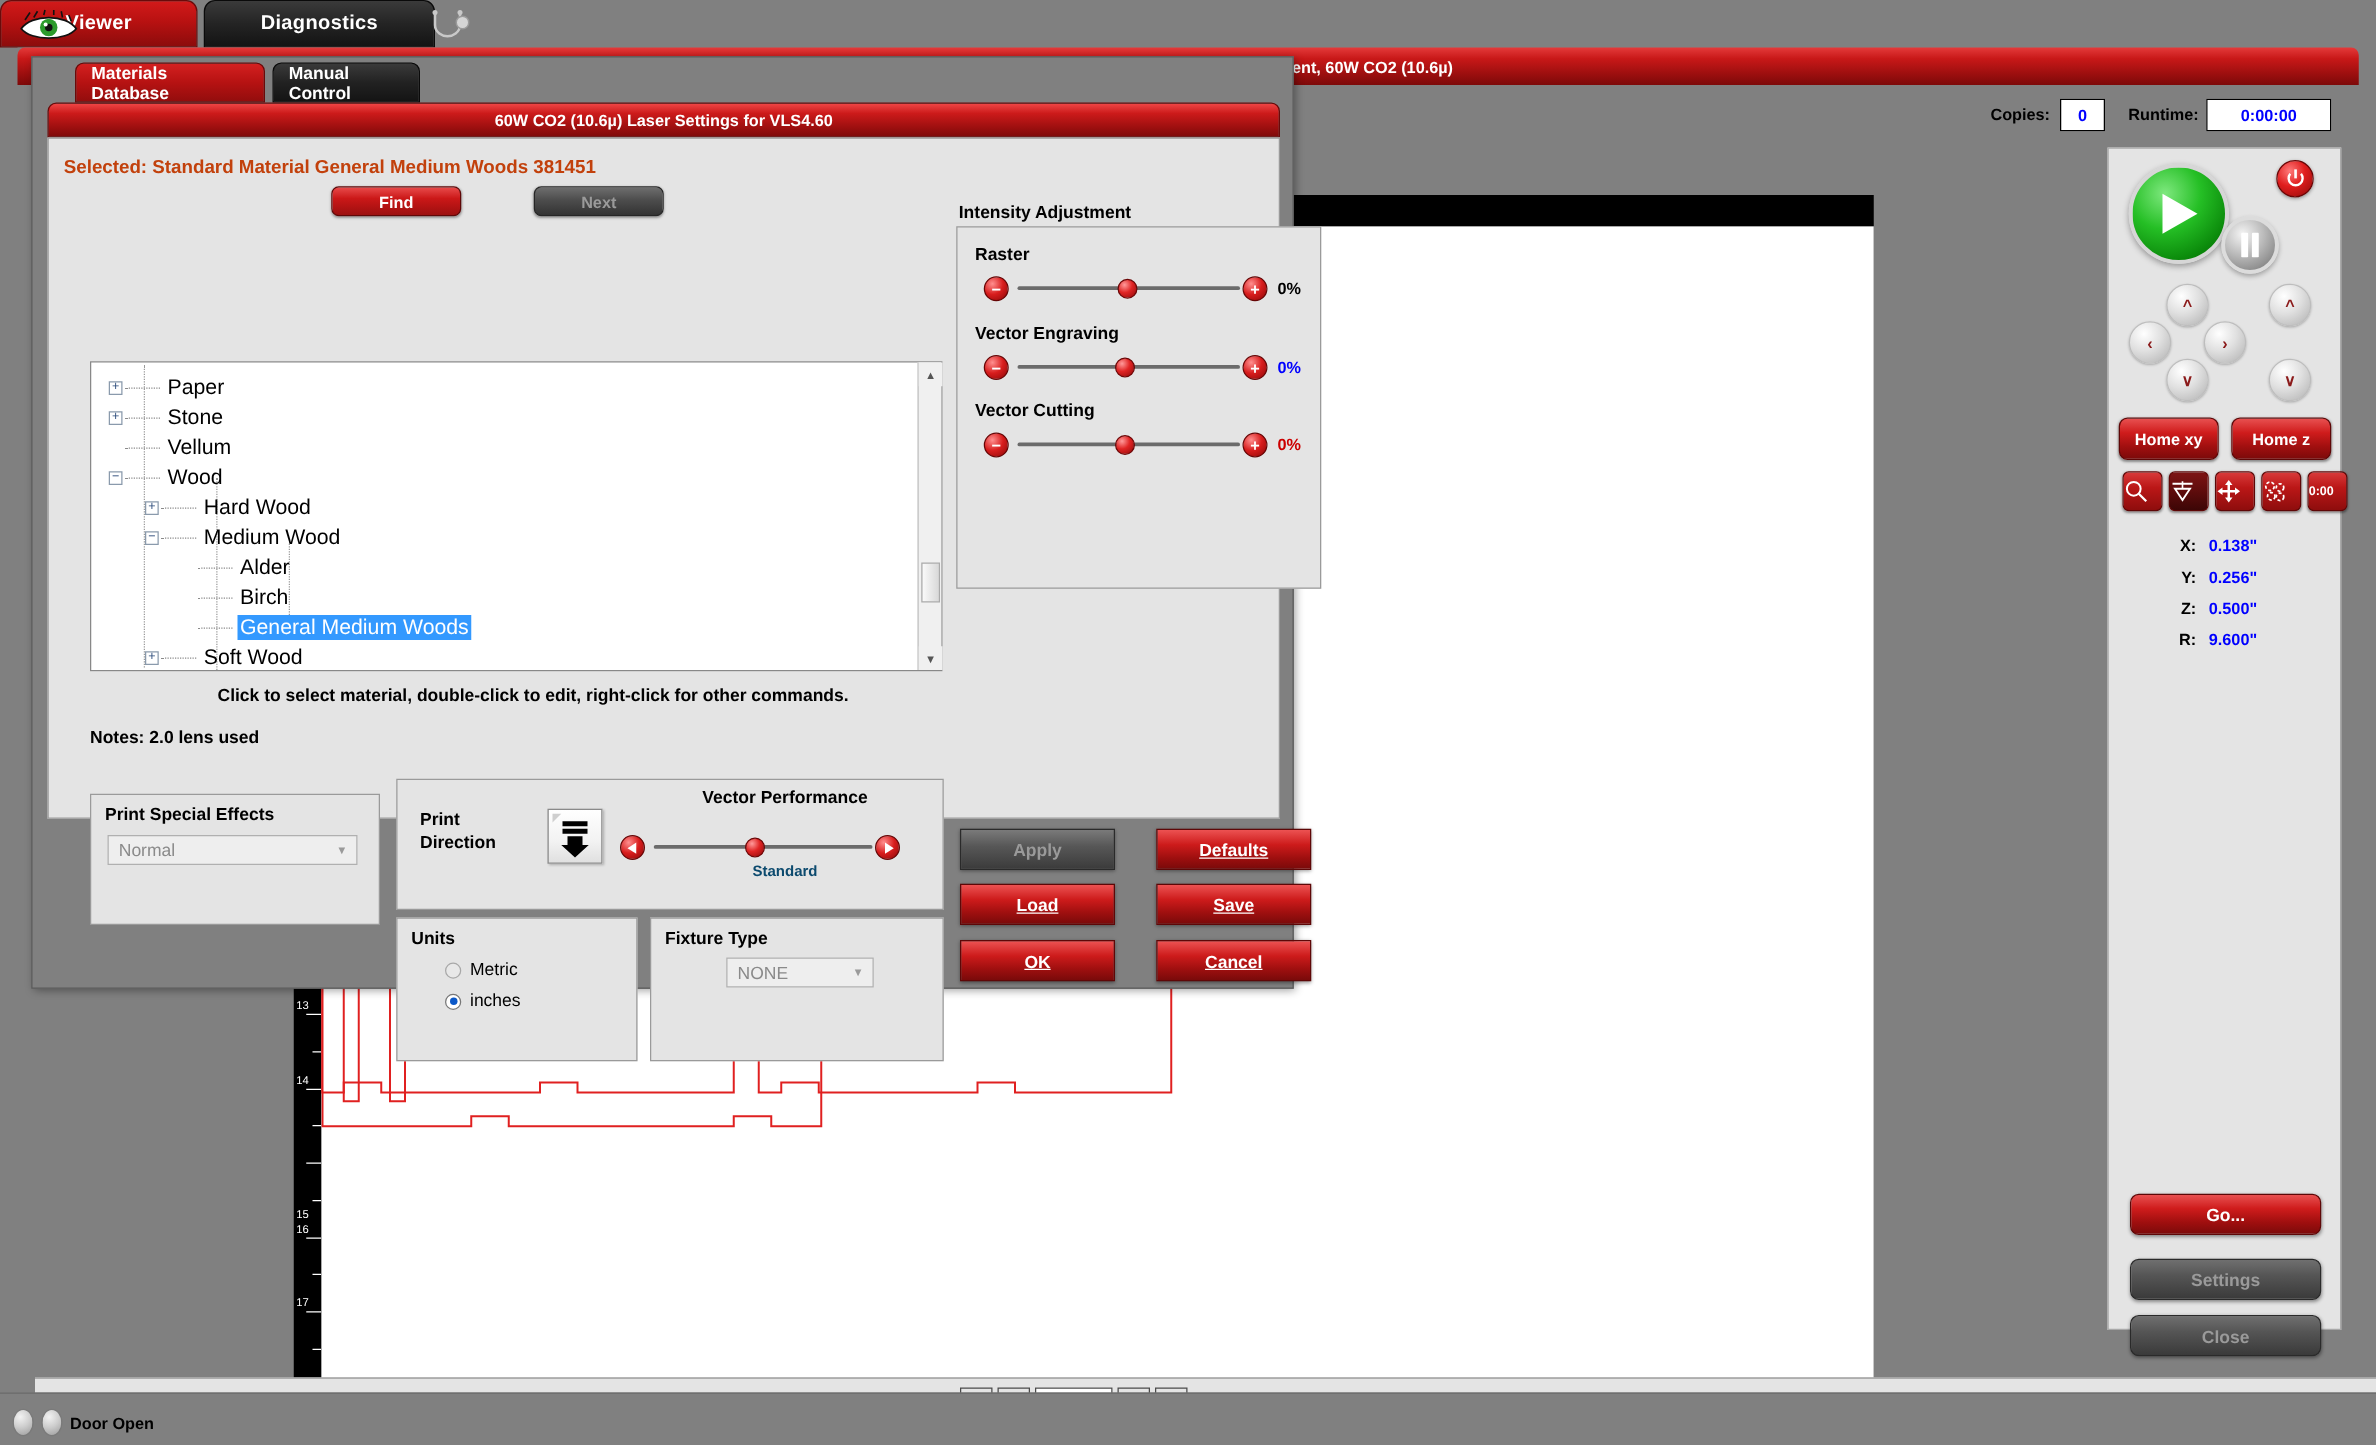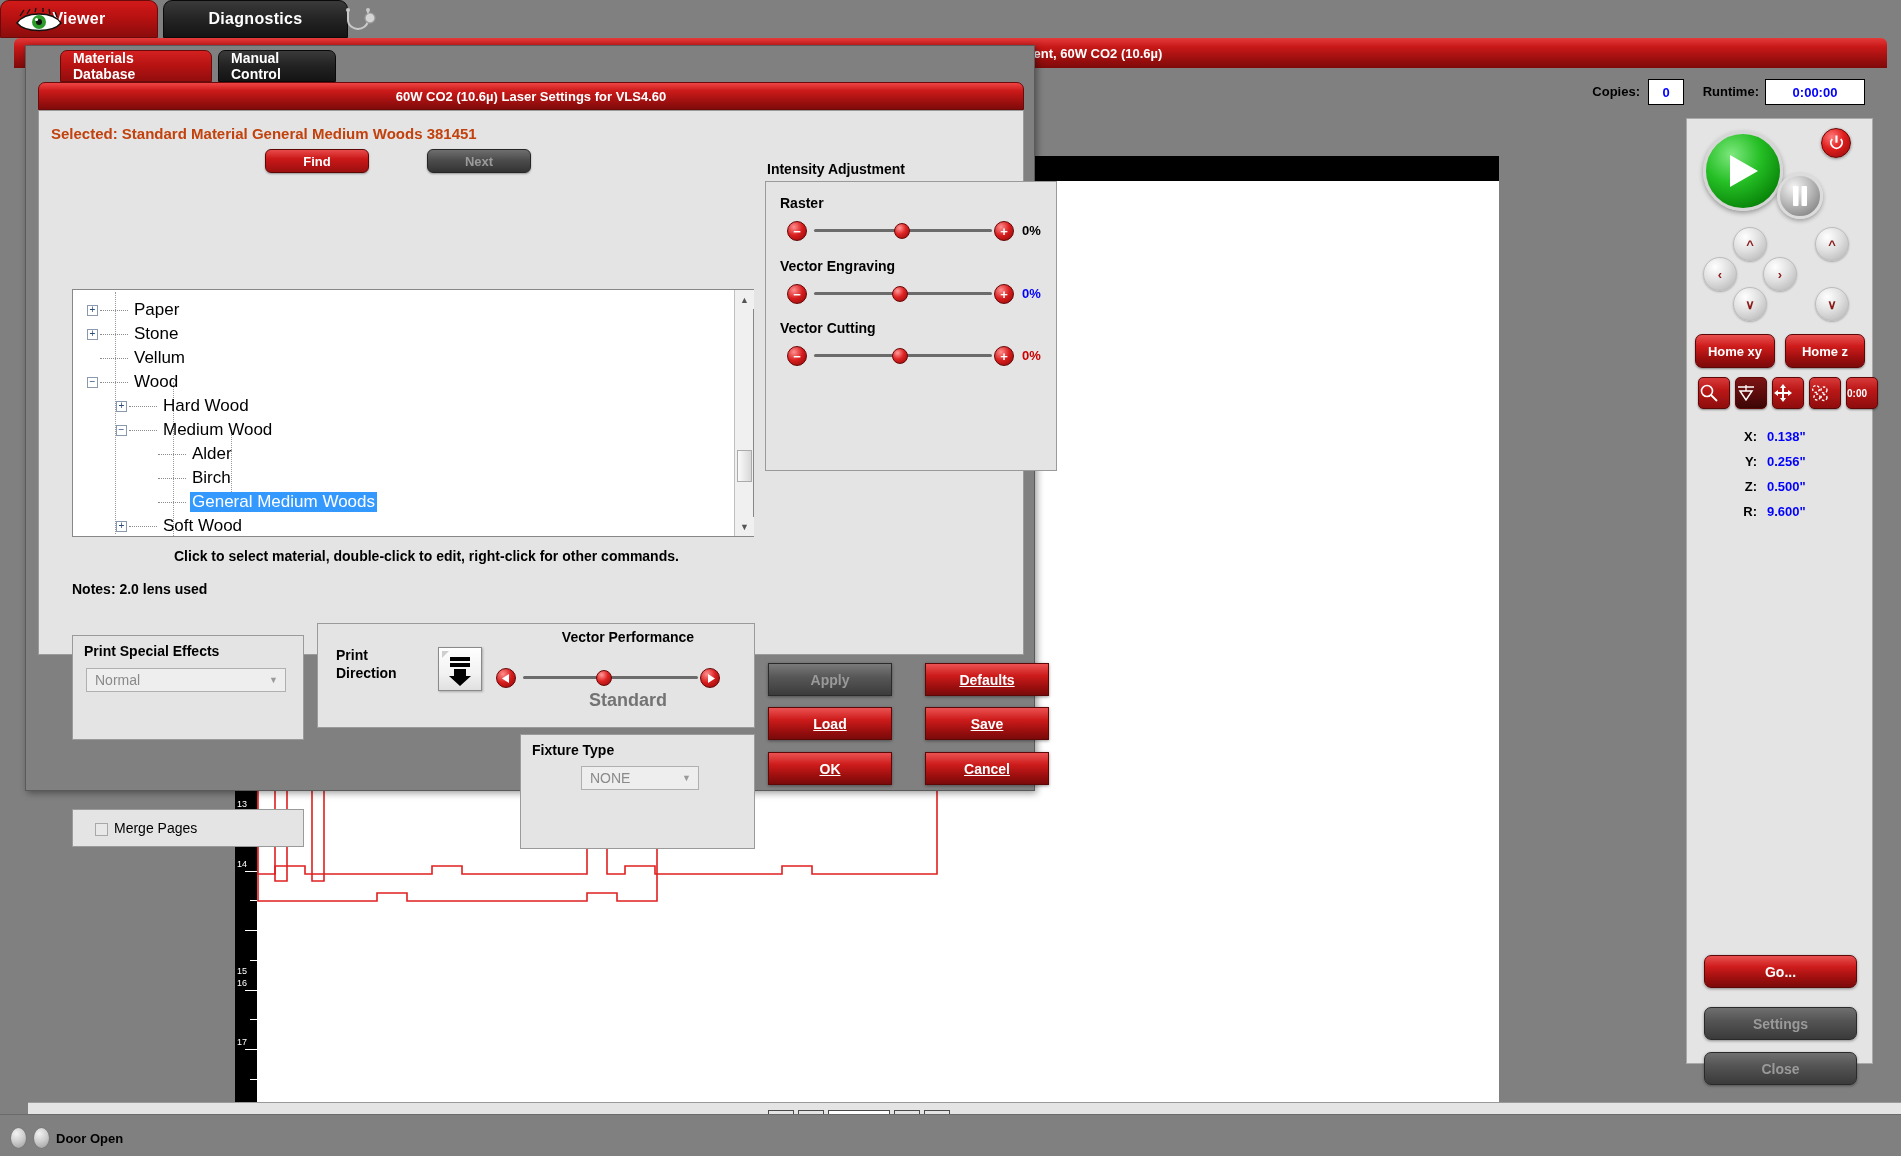--- a/index.html
+++ b/index.html
@@ -698,25 +698,20 @@
 
       <div class="gbox" style="left:33px;top:524px;width:232px;height:105px;">
         <div class="gtitle">Print Special Effects</div>
         <div class="combo" style="left:13px;top:32px;width:200px;">
           <span>Normal</span>
           <span class="combo-arrow">▼</span>
         </div>
       </div>
 
 
-      <div class="gbox" style="left:33px;top:698px;width:232px;height:38px;">
-        <div style="position:absolute;left:22px;top:10px;font-size:14px;color:#000;">
-          <span class="chk"></span><span>Merge Pages</span>
-        </div>
-      </div>
 
       <div class="gbox" style="left:278px;top:512px;width:438px;height:105px;">
         <div style="position:absolute;left:18px;top:22px;font-size:14px;font-weight:bold;color:#000;line-height:18px;">
           <div>Print</div>
           <div>Direction</div>
         </div>
         <div class="printdir-icon" style="left:120px;top:23px;">
           <svg width="42" height="42" viewBox="0 0 42 42">
             <path d="M3 3 L10 3 L3 10 Z" fill="#cfcfcf"></path>
             <rect x="11" y="9" width="20" height="4" fill="#000"></rect>
@@ -730,23 +725,32 @@
               <path d="M8 1 L8 10 L1 5.5 Z" fill="#fff"></path>
             </svg>
         </div>
         <div class="sl-track" style="left:205px;top:52px;width:175px;"></div>
         <div class="sl-knob" style="left:278px;top:46px;"></div>
         <div class="circbtn" style="left:382px;top:44px;">
           <svg width="11" height="11" viewBox="0 0 11 11">
               <path d="M3 1 L3 10 L10 5.5 Z" fill="#fff"></path>
             </svg>
         </div>
-        <div style="position:absolute;left:185px;top:66px;width:250px;text-align:center;font-size:18px;font-weight:bold;color:#737373;">Standard</div>
-      </div>
-
+        <div style="position:absolute;left:185px;top:66px;width:250px;text-align:center;font-size:12px;font-weight:bold;color:#0c4a6e;">Standard</div>
+      </div>
+
+      <div class="gbox" style="left:278px;top:623px;width:193px;height:115px;">
+        <div class="gtitle">Units</div>
+        <div style="position:absolute;left:38px;top:32px;font-size:14px;color:#000;">
+          <span class="radio"></span><span>Metric</span>
+        </div>
+        <div style="position:absolute;left:38px;top:57px;font-size:14px;color:#000;">
+          <span class="radio on"></span><span>inches</span>
+        </div>
+      </div>
 
       <div class="gbox" style="left:481px;top:623px;width:235px;height:115px;">
         <div class="gtitle">Fixture Type</div>
         <div class="combo" style="left:60px;top:31px;width:118px;">
           <span>NONE</span>
           <span class="combo-arrow">▼</span>
         </div>
       </div>
     </div>
 

